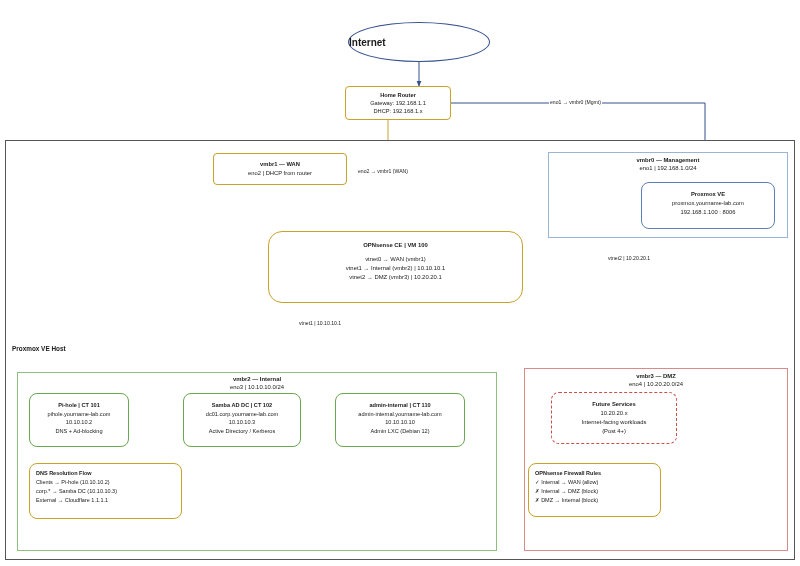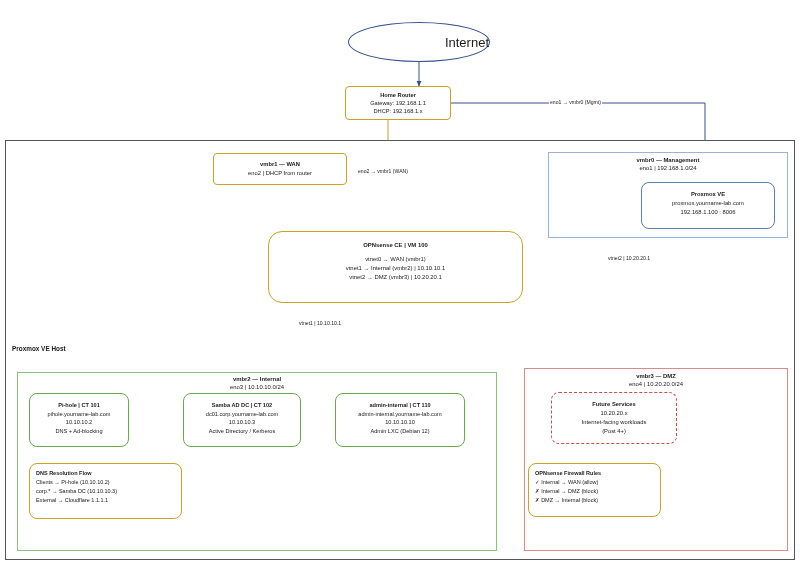--- a/index.html
+++ b/index.html
@@ -4,21 +4,21 @@
 <style>
   html,body{margin:0;padding:0;background:#ffffff;}
   body{width:800px;height:566px;position:relative;overflow:hidden;
        font-family:"Liberation Sans","DejaVu Sans",sans-serif;color:#1a1a1a;}
   #canvas{position:absolute;left:0;top:0;width:800px;height:566px;}
   svg.wires{position:absolute;left:0;top:0;width:800px;height:566px;pointer-events:none;}
   .node{position:absolute;box-sizing:border-box;text-align:center;background:#fff;}
   .node .t{font-weight:bold;}
   
   .internet{border:1.1px solid #35508f;border-radius:50%;display:flex;
-            align-items:center;justify-content:flex-end;font-size:13px;font-weight:normal;}
+            align-items:center;justify-content:flex-start;font-size:10px;font-weight:bold;}
   .router{border:1.1px solid #c9a227;border-radius:4px;padding-top:4px;font-size:5.7px;line-height:1.42;}
   .opnsense{border:1.3px solid #c9a227;border-radius:14px;font-size:5.9px;line-height:1.5;}
   .boxy{border:1px solid #c9a227;border-radius:4px;font-size:5.8px;line-height:1.5;}
   .zone-blue{border:1px solid #9bb3d4;background:#fff;}
   .zone-green{border:1px solid #8fbf7f;background:#fff;}
   .zone-red{border:1px solid #d98b8b;background:#fff;}
   .host{border:1px solid #555;background:#fff;}
   .ct{border:1px solid #6aa84f;border-radius:8px;font-size:5.6px;line-height:1.55;}
   .pve{border:1.1px solid #5b7fb5;border-radius:8px;font-size:5.8px;line-height:1.55;}
   .dashed-red{border:1.2px dashed #cc4d4d;border-radius:8px;font-size:5.8px;line-height:1.55;}

